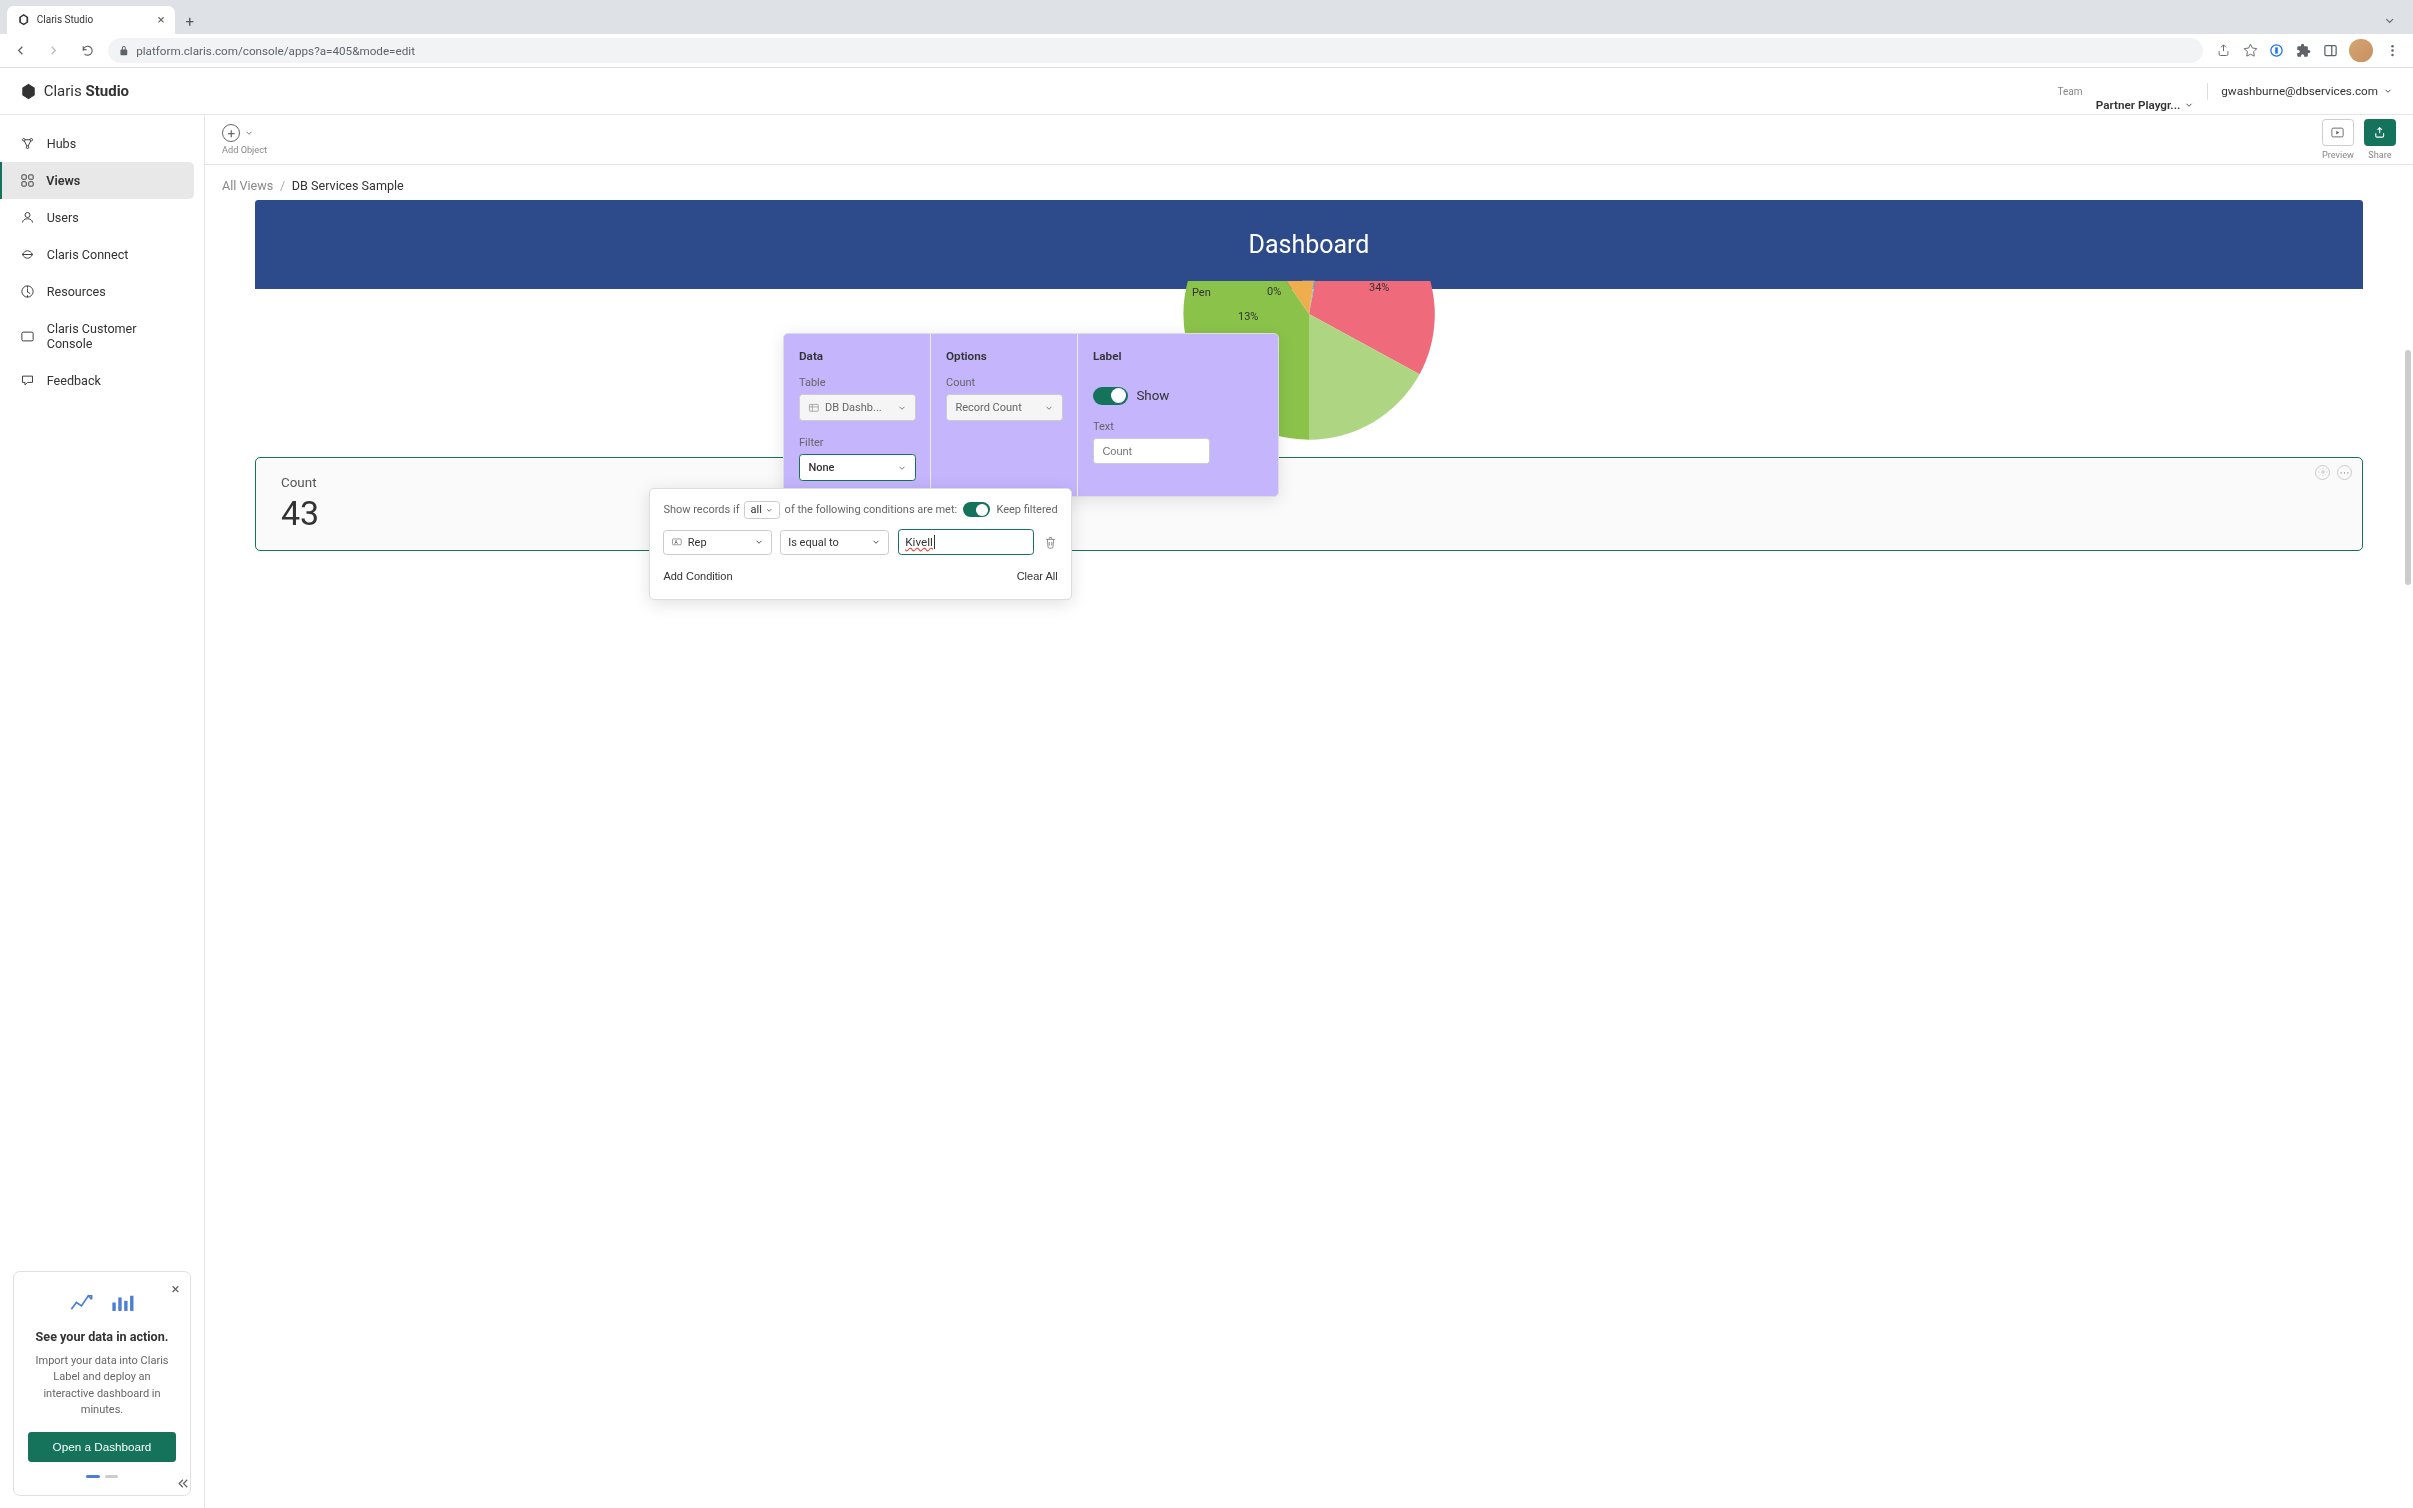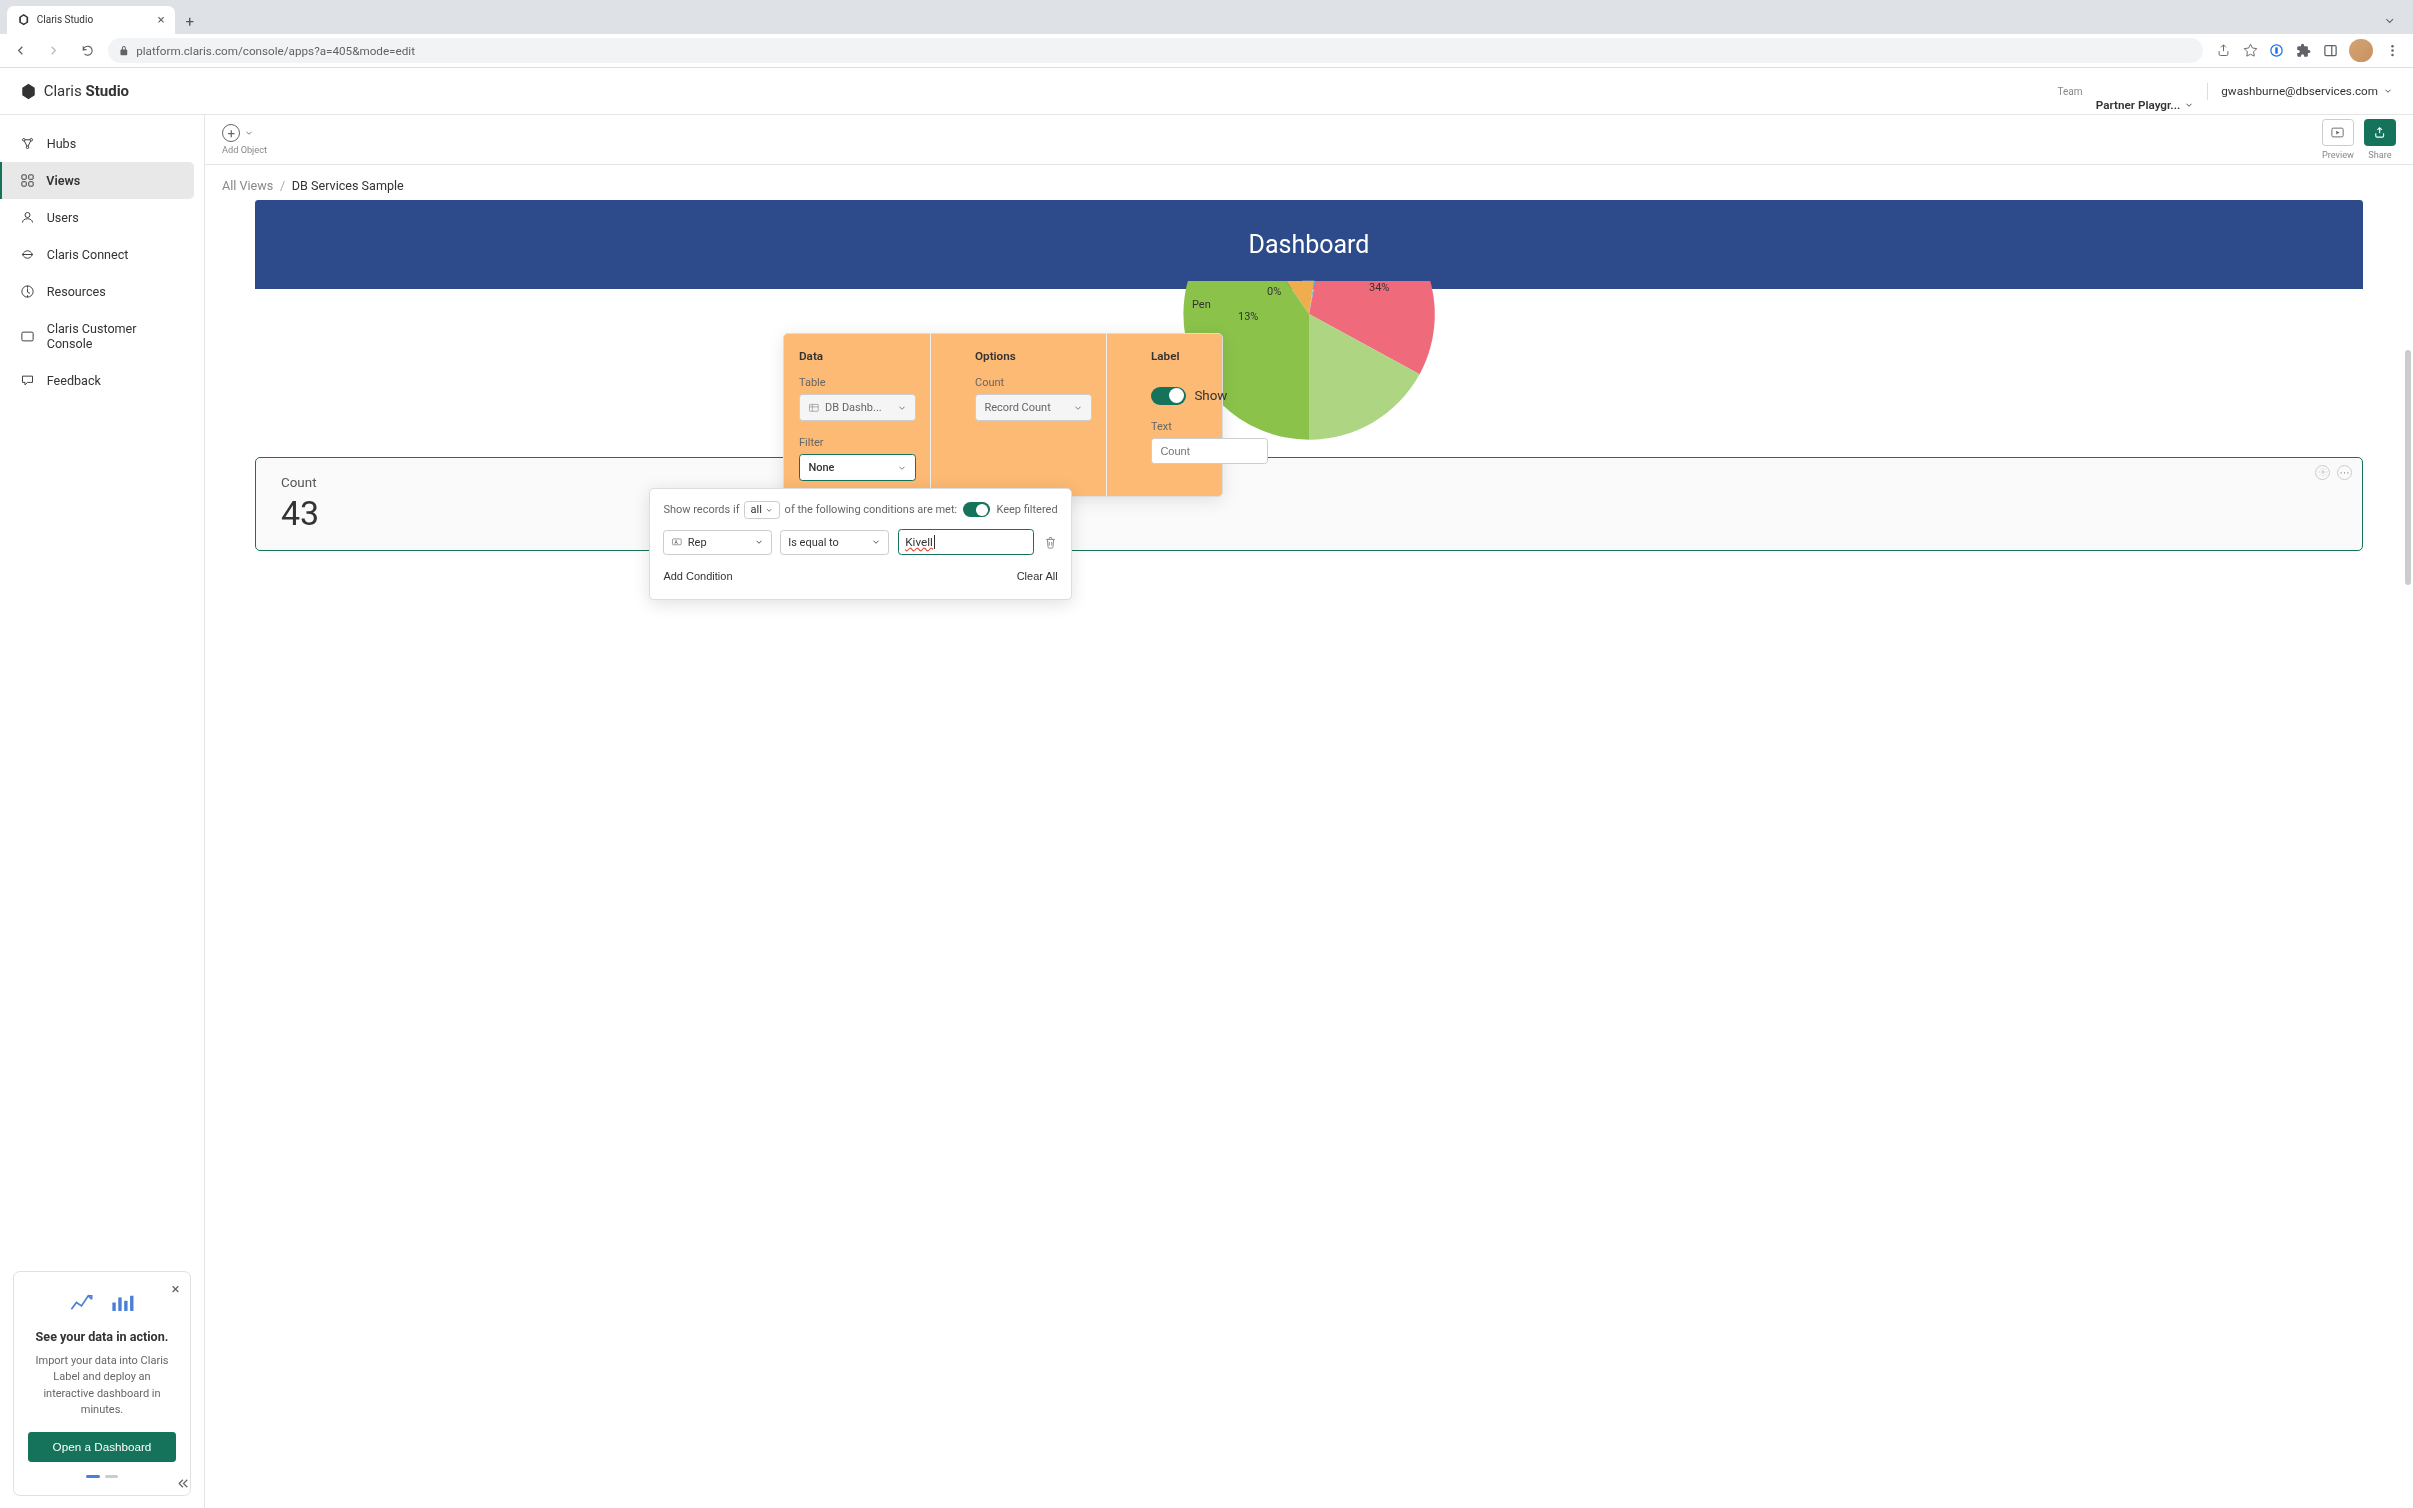--- a/index.html
+++ b/index.html
@@ -77,21 +77,21 @@
     
     .canvas { flex: 1; padding: 0 50px 17px; overflow: auto; position: relative; }
     .dashboard-header { background: #2d4a8a; color: #fff; text-align: center; padding: 30px 0; font-size: 25px; font-weight: 400; border-radius: 3.4px 3.4px 0 0; position: relative; }
     .drag-handle { position: absolute; bottom: 2.5px; left: 50%; transform: translateX(-50%); color: rgba(255,255,255,0.6); font-size: 17px; letter-spacing: 1.7px; line-height: 0.5; }
     
     .pie-container { display: flex; justify-content: center; padding: 0; margin-top: -8.4px; position: relative; height: 168px; }
     .pie-wrap { position: relative; width: 268px; height: 168px; overflow: hidden; }
     .pie-label { position: absolute; font-size: 11px; color: #333; }
     
     
-    .config-panel { position: absolute; top: 218px; left: 578px; width: 440px; background: #fdba74; border: 0.8px solid #ddd; border-radius: 5px; box-shadow: 0 3.4px 17px rgba(0,0,0,0.1); display: flex; z-index: 10; gap: 29px; }
+    .config-panel { position: absolute; top: 218px; left: 578px; width: 496px; background: #c4b5fd; border: 0.8px solid #ddd; border-radius: 5px; box-shadow: 0 3.4px 17px rgba(0,0,0,0.1); display: flex; z-index: 10; }
     .config-col { padding: 15px; border-right: 0.8px solid #eee; }
     .config-col:last-child { border-right: none; }
     .config-col h4 { font-size: 11.7px; font-weight: 600; margin-bottom: 13.4px; }
     .config-label { font-size: 11px; color: #666; margin-bottom: 5px; display: block; }
     .config-select { border: 0.8px solid #ccc; border-radius: 3.4px; padding: 5.9px 8.4px; font-size: 11px; display: flex; align-items: center; justify-content: space-between; gap: 6.7px; background: #f5f5f5; cursor: pointer; width: 117px; color: #666; }
     .config-select.green { border-color: #14735a; background: #fff; }
     .config-select .sel-content { display: flex; align-items: center; gap: 5px; overflow: hidden; }
     .config-select .sel-text { white-space: nowrap; overflow: hidden; text-overflow: ellipsis; }
     .config-select svg.chev { width: 10px; height: 10px; flex-shrink: 0; }
     
@@ -397,21 +397,21 @@
               <path d="M0 0 L 22 -148 A 150 150 0 0 1 28 -147 Z" fill="#5bc0de"></path>
 
               <path d="M0 0 L -85 -123 A 150 150 0 0 1 22 -148 Z" fill="#f0ad4e"></path>
 
               <path d="M0 0 L -85 -123 A 150 150 0 0 0 -150 0 L 0 0" fill="#8bc34a"></path>
               <path d="M0 0 L -150 0 A 150 150 0 0 0 0 150 L 0 0" fill="#8bc34a"></path>
 
               <path d="M0 0 L 0 150 A 150 150 0 0 0 132 72 Z" fill="#aed581"></path>
             </g>
           </svg>
-          <span class="pie-label" style="top:17px; left:17px;">Pen</span>
+          <span class="pie-label" style="top:5px; left:17px;">Pen</span>
           <span class="pie-label" style="top:4.2px; left:92px;">0%</span>
           <span class="pie-label" style="top:29px; left:63px;">13%</span>
           <span class="pie-label" style="top:0px; left:194px;">34%</span>
           <span class="pie-label" style="top:130px; left:-17px;">Pen Set</span>
           <span class="pie-label" style="top:96px; left:28.5px;">1</span>
         </div>
       </div>
 
       <div class="count-card">
         <div class="card-icons">

